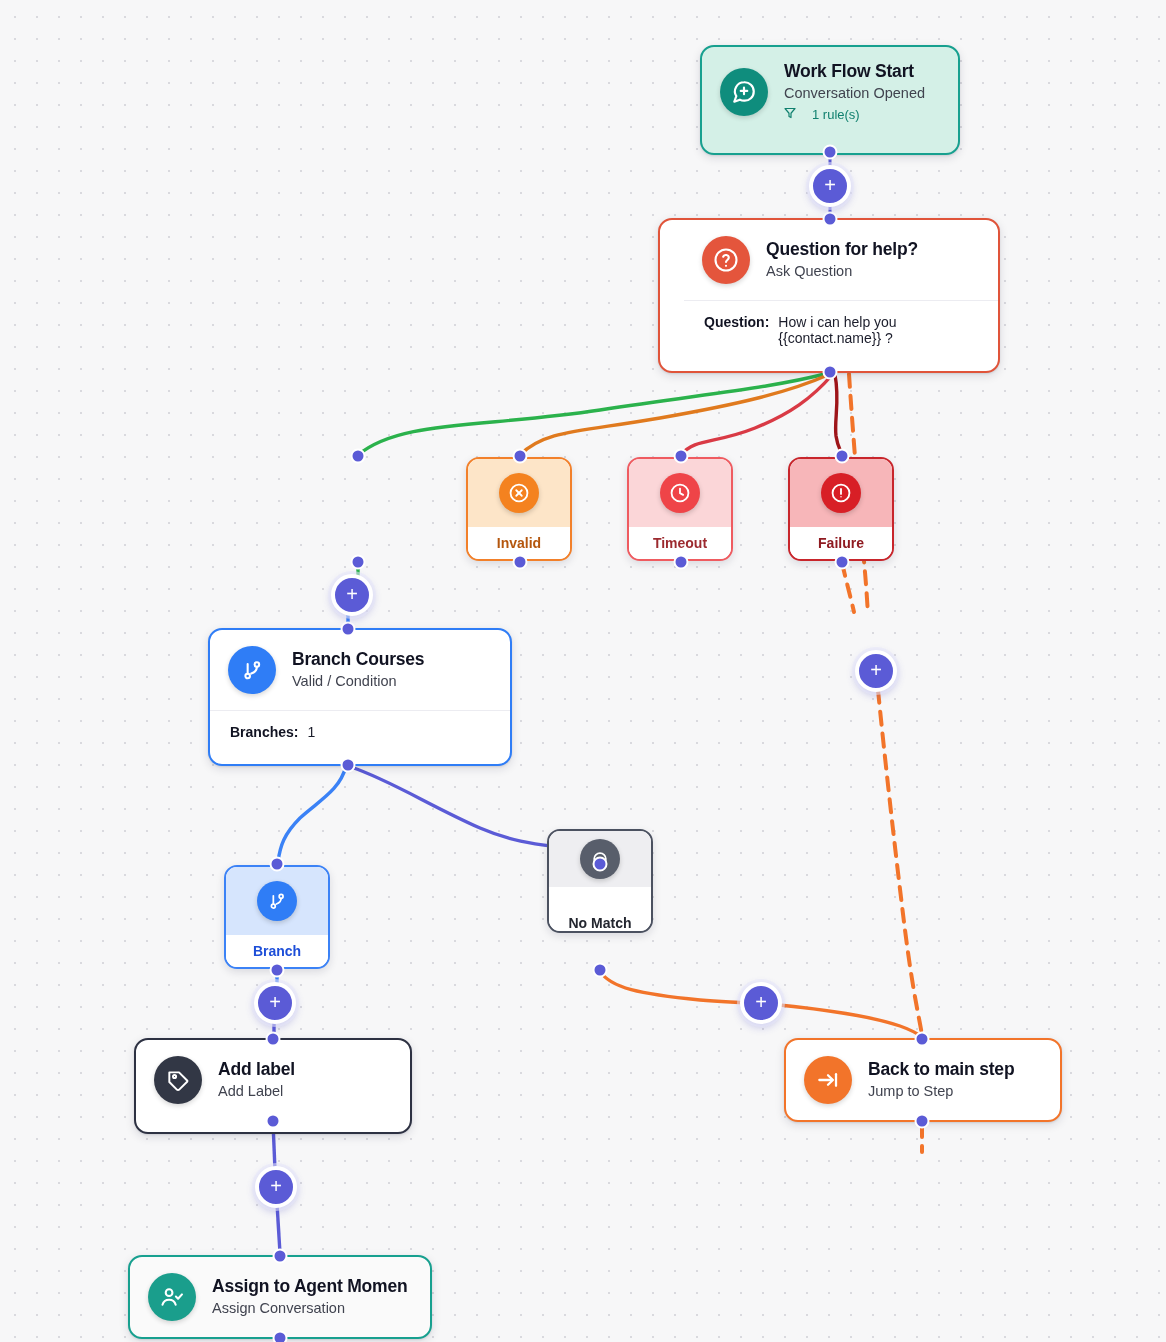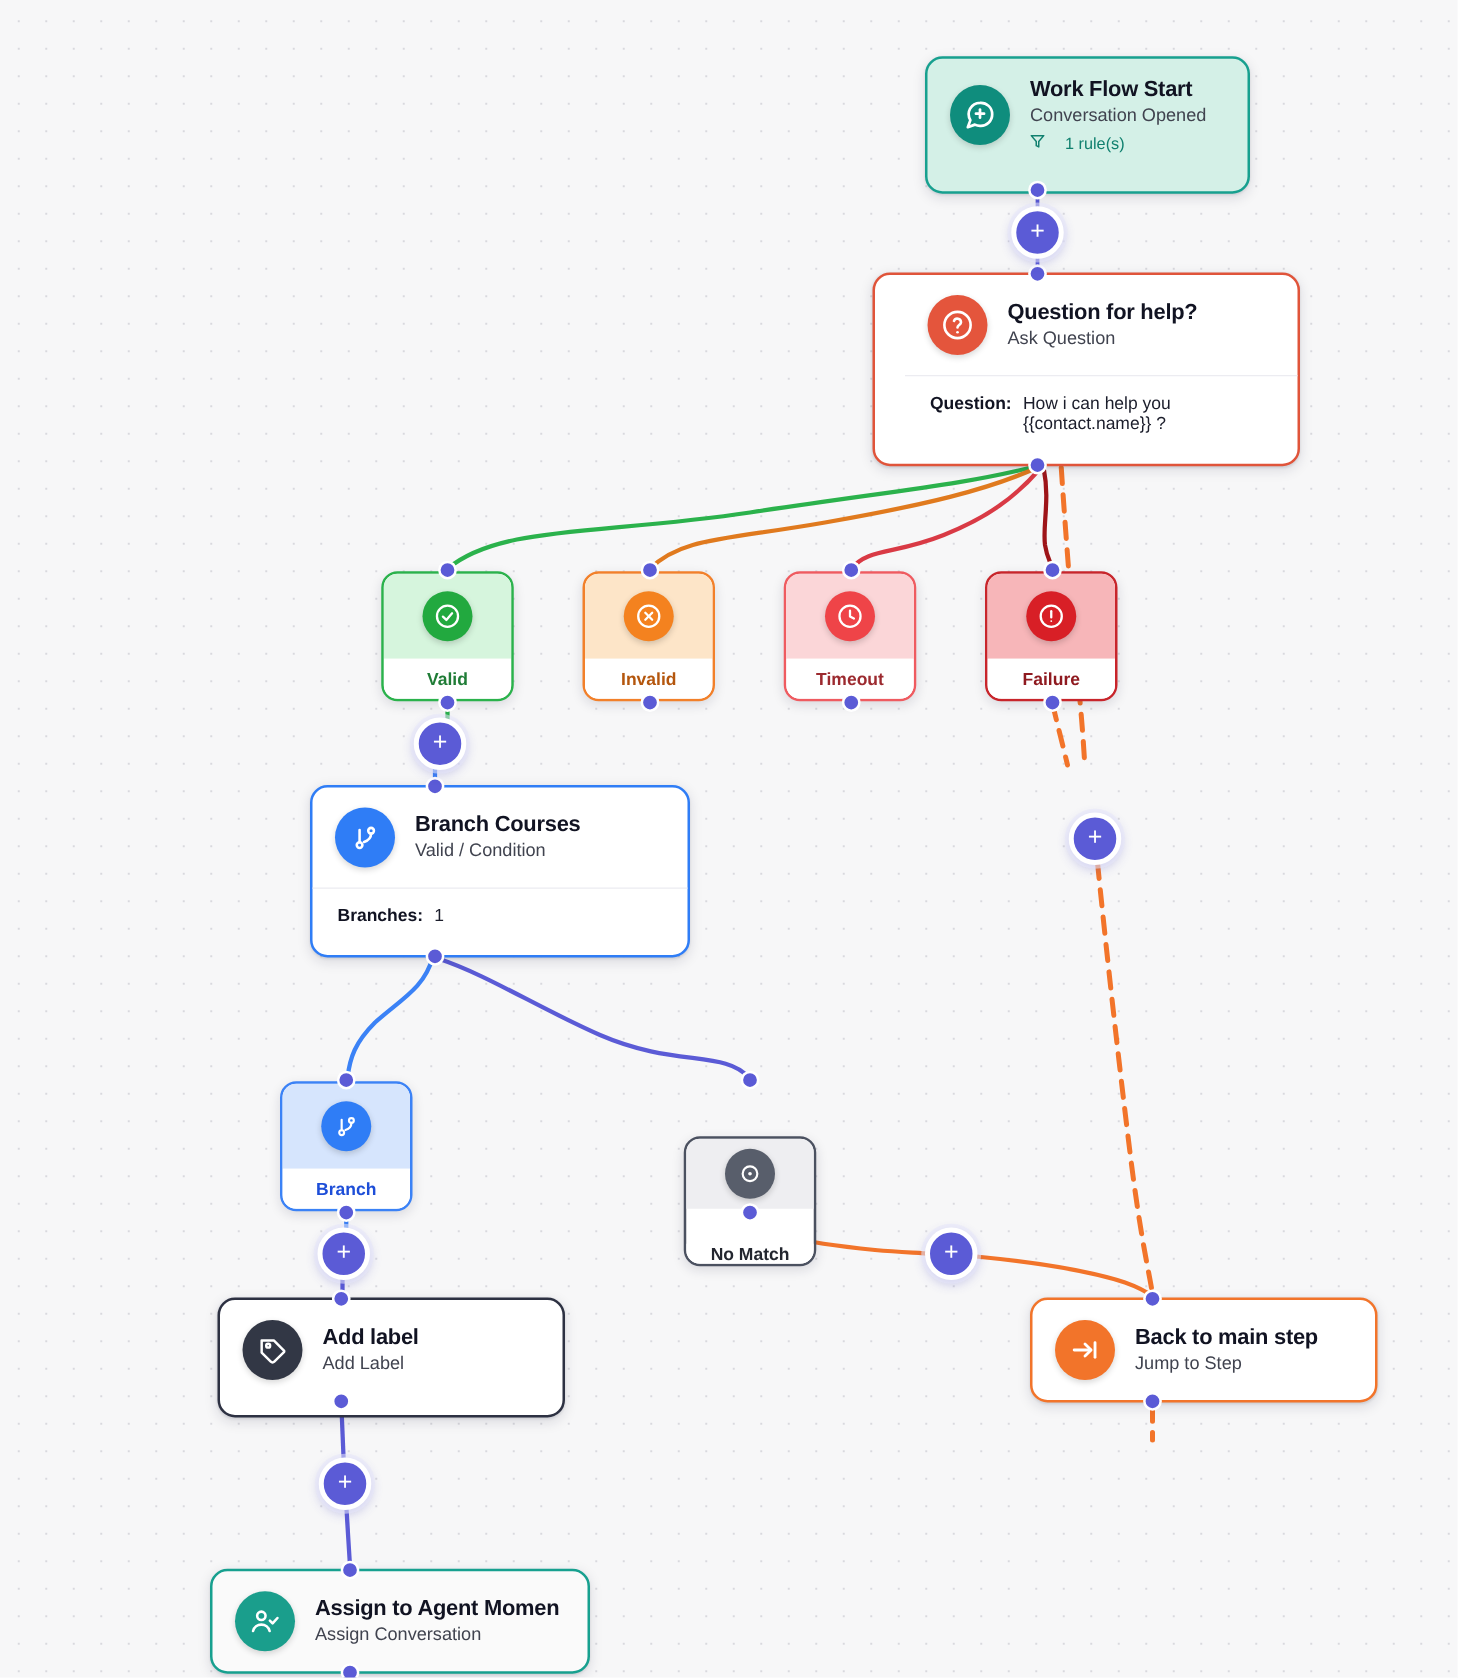--- a/index.html
+++ b/index.html
@@ -22,21 +22,20 @@
     pointer-events: none;
   }
 
   
   .node {
     position: absolute;
     box-sizing: border-box;
     border-radius: 14px;
     background: #ffffff;
     box-shadow: 0 3px 10px rgba(23,26,51,0.13), 0 1px 2px rgba(23,26,51,0.10);
-    margin-left: 40px;
   }
   .node-main {
     display: flex;
     align-items: center;
     gap: 16px;
     padding: 16px 18px;
   }
   .node-ico {
     flex: 0 0 auto;
     width: 48px; height: 48px;
@@ -109,21 +108,21 @@
   #chip-invalid .chip-label { color: #b4560d; }
   #chip-timeout { left: 627px; top: 457px; border: 2px solid #ef5b60; }
   #chip-timeout .chip-top { background: #fbd6d8; }
   #chip-timeout .chip-label { color: #9c2a2f; }
   #chip-failure { left: 788px; top: 457px; border: 2px solid #c8252b; }
   #chip-failure .chip-top { background: #f7b6b9; }
   #chip-failure .chip-label { color: #8f1a20; }
   #chip-branch  { left: 224px; top: 865px; border: 2px solid #3b82f6; }
   #chip-branch  .chip-top { background: #d6e5fd; }
   #chip-branch  .chip-label { color: #1d4ed8; }
-  #chip-nomatch { left: 547px; top: 909px; border: 2px solid #4b5160; gap: 28px; }
+  #chip-nomatch { left: 547px; top: 829px; border: 2px solid #4b5160; gap: 28px; }
   #chip-nomatch .chip-top { background: #eeeef1; }
   #chip-nomatch .chip-label { color: #23262f; }
 
   
   .port {
     position: absolute; width: 11px; height: 11px;
     border-radius: 50%;
     background: #5b5bd6;
     border: 2.5px solid #ffffff;
     box-sizing: content-box;
@@ -227,31 +226,20 @@
       </div>
     </div>
     <div class="node-body">
       <span class="k">Question:</span>
       <span class="v">How i can help you {{contact.name}} ?</span>
     </div>
   </div>
   <div class="port" style="left:830px; top:219px;"></div>
   <div class="port" style="left:830px; top:372px;"></div>
 
-  <div class="chip" id="chip-valid">
-    <div class="chip-top">
-      <div class="chip-ico" style="background:#22a93f;">
-        <svg width="22" height="22" viewBox="0 0 24 24" fill="none" stroke="#ffffff" stroke-width="2" stroke-linecap="round" stroke-linejoin="round">
-          <circle cx="12" cy="12" r="9.2"></circle>
-            <polyline points="8 12.3 11 15.2 16 9.4"></polyline>
-        </svg>
-      </div>
-    </div>
-    <div class="chip-label">Valid</div>
-  </div>
   <div class="port" style="left:358px; top:456px;"></div>
   <div class="port" style="left:358px; top:562px;"></div>
 
   <div class="chip" id="chip-invalid">
     <div class="chip-top">
       <div class="chip-ico" style="background:#f4821f;">
         <svg width="22" height="22" viewBox="0 0 24 24" fill="none" stroke="#ffffff" stroke-width="2" stroke-linecap="round" stroke-linejoin="round">
           <circle cx="12" cy="12" r="9.2"></circle>
             <line x1="9" y1="9" x2="15" y2="15"></line>
             <line x1="15" y1="9" x2="9" y2="15"></line>

